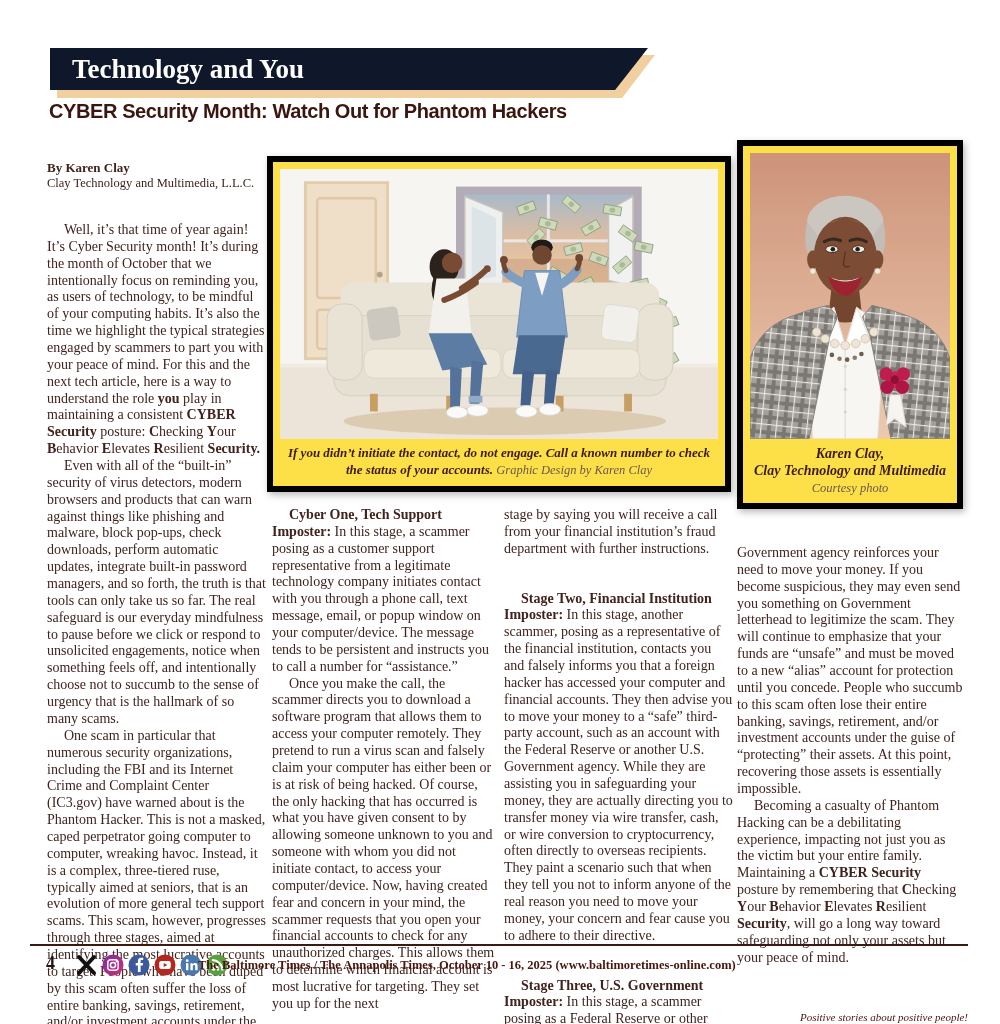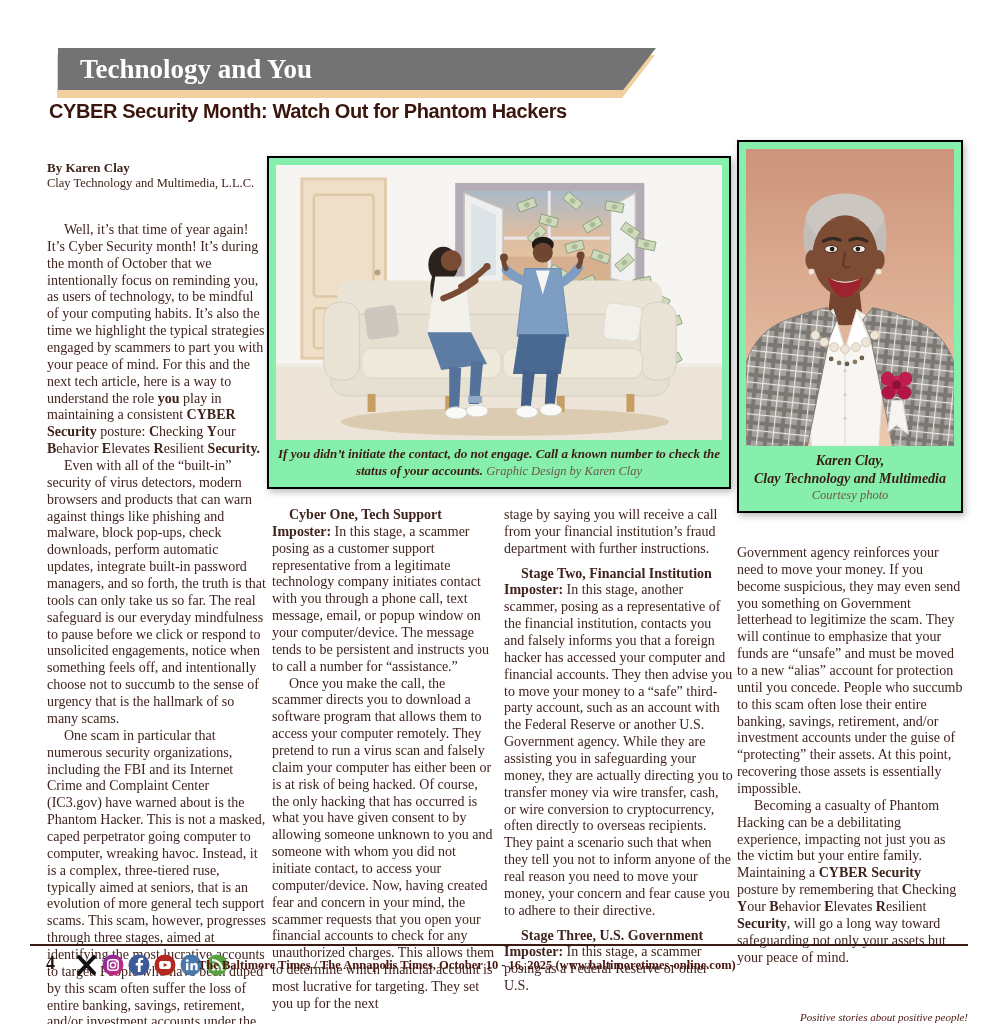--- a/index.html
+++ b/index.html
@@ -5,42 +5,42 @@
   html,body{margin:0;padding:0;background:#888;}
   .page{
     position:relative;width:1000px;height:1024px;background:#ffffff;
     font-family:"Liberation Serif","DejaVu Serif",serif;color:#40231d;
     margin:0 auto;overflow:hidden;
   }
   
   .banner-shadow{position:absolute;left:57px;top:55px;width:598px;height:43px;
     background:#f1cf9f;clip-path:polygon(0 0,100% 0,94.5% 100%,0 100%);}
   .banner-blue{position:absolute;left:50px;top:48px;width:598px;height:42px;
-    background:#737373;clip-path:polygon(0 0,100% 0,94.5% 100%,0 100%);margin-left:8px;}
+    background:#0f172a;clip-path:polygon(0 0,100% 0,94.5% 100%,0 100%);}
   .banner-blue span{display:block;padding-left:22px;line-height:42px;
     font-family:"Liberation Serif",serif;font-weight:bold;font-size:27px;color:#ffffff;}
   
   .headline{position:absolute;left:49px;top:100px;width:910px;
     font-family:"Liberation Sans","DejaVu Sans",sans-serif;font-weight:700;
     font-size:20px;letter-spacing:-0.4px;color:#3a160e;}
   
   .byline{position:absolute;left:47px;top:160px;width:220px;}
   .byline .author{font-weight:bold;font-size:13px;}
   .byline .org{font-size:12.5px;white-space:nowrap;}
   .col{position:absolute;font-size:14px;line-height:1.205;}
   .para{margin:0;}
   .para.indent{text-indent:17px;}
-  .para.gap{margin-top:8px;}
+  .para.gap{margin-top:33px;}
   .para b{font-weight:bold;}
   #col1{left:47px;top:222px;width:220px;}
   #col2{left:272px;top:507px;width:223px;}
   #col3{left:504px;top:507px;width:229px;}
   #col4{left:737px;top:545px;width:227px;}
   
-  .figure{position:absolute;background:#86efac;border:2px solid #000000;
+  .figure{position:absolute;background:#fde047;border:6px solid #000000;
     box-shadow:2px 3px 7px rgba(0,0,0,0.28);padding:7px;box-sizing:border-box;}
   #main-figure{left:267px;top:156px;width:464px;}
   #portrait-figure{left:737px;top:140px;width:226px;}
   .photo{display:block;width:100%;}
   .figcaption{text-align:center;font-style:italic;font-weight:bold;
     font-size:13px;line-height:1.3;margin-top:6px;color:#3c1b12;}
   .figcaption .credit{font-weight:normal;color:#6c584c;font-size:12.5px;}
   .pcaption{text-align:center;font-style:italic;font-weight:bold;
     font-size:14px;line-height:1.25;margin-top:6px;color:#3c1b12;}
   .pcaption .credit{display:block;font-weight:normal;color:#6c584c;font-size:12.5px;margin-top:1px;text-align:center;}

